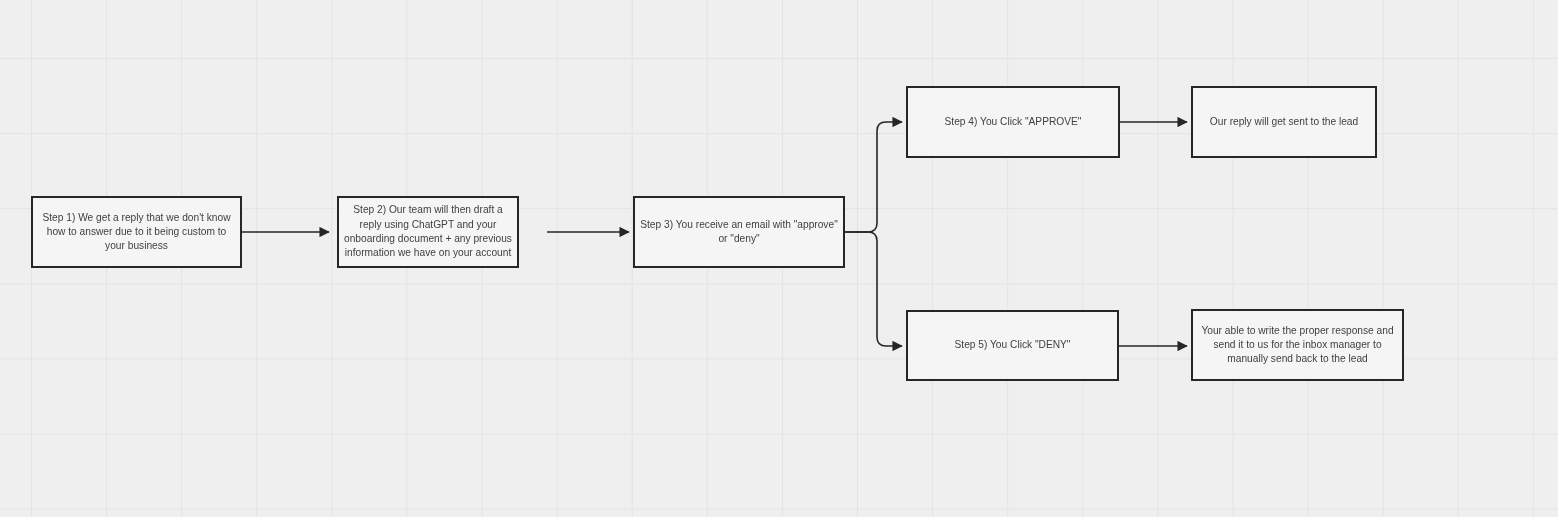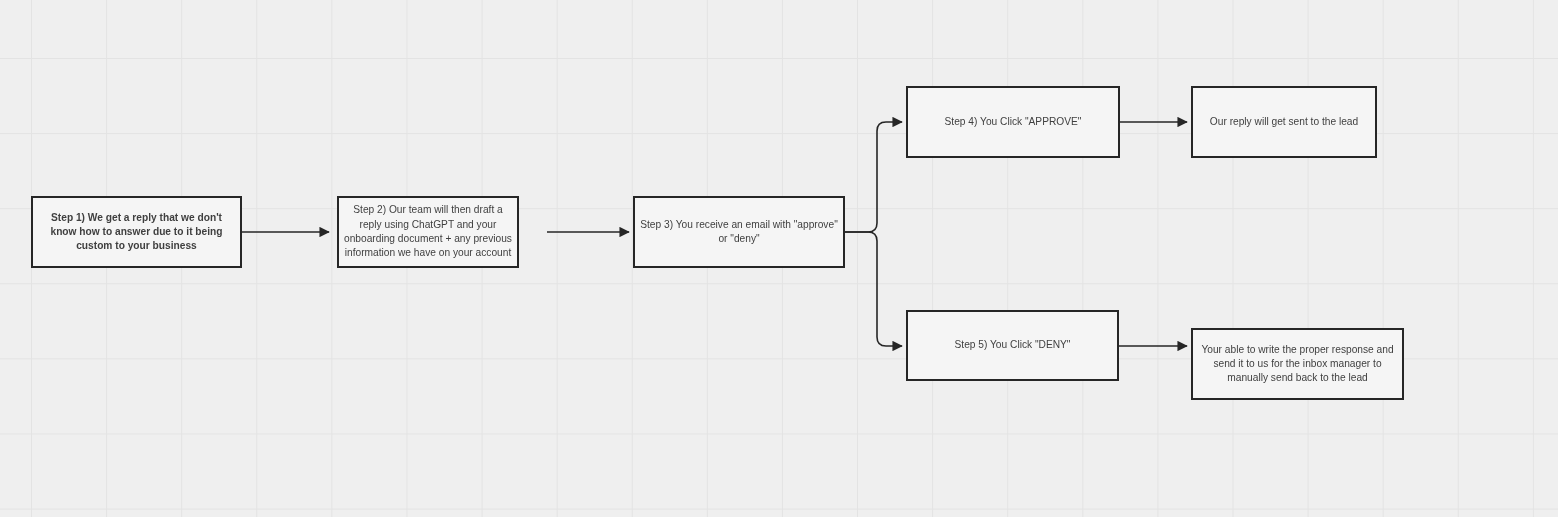--- a/index.html
+++ b/index.html
@@ -77,35 +77,35 @@
     <g id="edge-group">
         <path d="M242,232 L329,232" class="edge" marker-end="url(#arrowhead)"></path>
         <path d="M547,232 L629,232" class="edge" marker-end="url(#arrowhead)"></path>
         <path d="M845,232 L868,232 Q877,232 877,223 L877,131 Q877,122 886,122 L902,122" class="edge" marker-end="url(#arrowhead)"></path>
         <path d="M845,232 L868,232 Q877,232 877,241 L877,337 Q877,346 886,346 L902,346" class="edge" marker-end="url(#arrowhead)"></path>
         <path d="M1120,122 L1187,122" class="edge" marker-end="url(#arrowhead)"></path>
         <path d="M1119,346 L1187,346" class="edge" marker-end="url(#arrowhead)"></path>
       </g>
   </svg>
   <div id="node-layer">
-      <div class="node" style="left: 31px; top: 196px; width: 211px; height: 72px; font-weight: bold;">
+      <div class="node" style="left: 31px; top: 196px; width: 211px; height: 72px;">
         <span class="node-label">Step 1) We get a reply that we don't know how to answer due to it being custom to your business</span>
       </div>
       <div class="node" style="left: 337px; top: 196px; width: 182px; height: 72px; align-items: center;">
         <span class="node-label">Step 2) Our team will then draft a reply using ChatGPT and your onboarding document + any previous information we have on your account</span>
       </div>
       <div class="node" style="left: 633px; top: 196px; width: 212px; height: 72px;">
         <span class="node-label">Step 3) You receive an email with "approve" or "deny"</span>
       </div>
       <div class="node" style="left: 906px; top: 86px; width: 214px; height: 72px;">
         <span class="node-label">Step 4) You Click "APPROVE"</span>
       </div>
       <div class="node" style="left: 1191px; top: 86px; width: 186px; height: 72px;">
         <span class="node-label">Our reply will get sent to the lead</span>
       </div>
       <div class="node" style="left: 906px; top: 310px; width: 213px; height: 71px;">
         <span class="node-label">Step 5) You Click "DENY"</span>
       </div>
-      <div class="node" style="left: 1191px; top: 309px; width: 213px; height: 72px; margin-top: 19px;">
+      <div class="node" style="left: 1191px; top: 309px; width: 213px; height: 72px;">
         <span class="node-label">Your able to write the proper response and send it to us for the inbox manager to manually send back to the lead</span>
       </div>
     </div>
 </div>
 
 </body></html>

